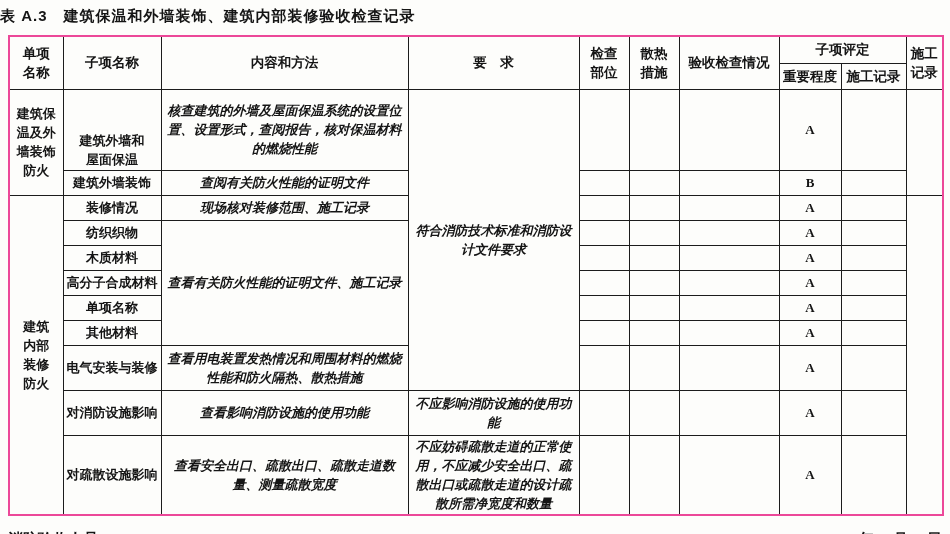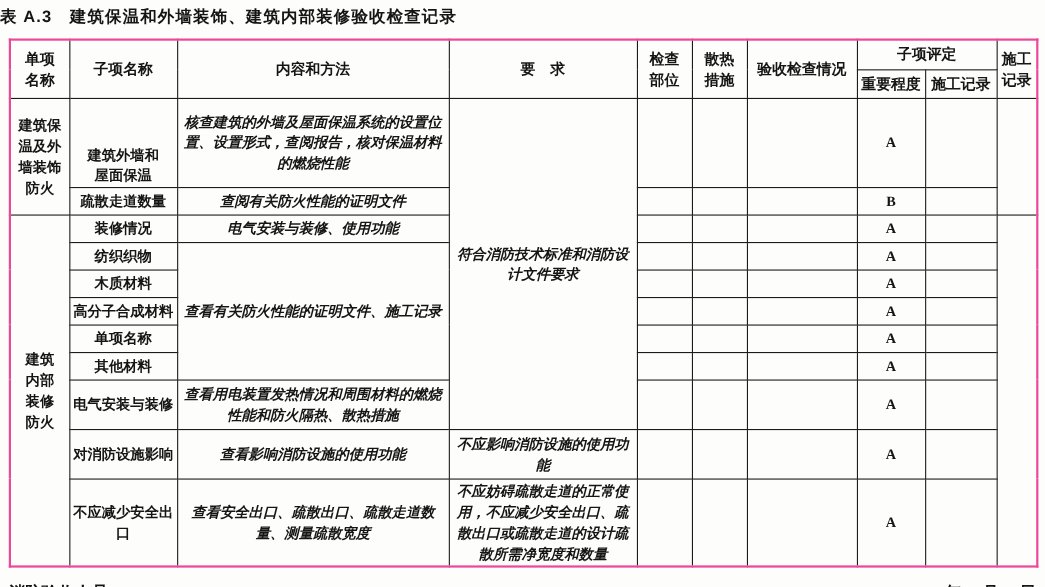--- a/index.html
+++ b/index.html
@@ -105,32 +105,32 @@
         <td class="content">核查建筑的外墙及屋面保温系统的设置位置、设置形式，查阅报告，核对保温材料的燃烧性能</td>
         <td class="content" rowspan="9">符合消防技术标准和消防设计文件要求</td>
         <td></td>
         <td></td>
         <td></td>
         <td class="val">A</td>
         <td></td>
         <td rowspan="2"></td>
       </tr>
       <tr class="h25">
-        <td class="sub">疏散走道数量</td>
+        <td class="sub">建筑外墙装饰</td>
         <td class="content">查阅有关防火性能的证明文件</td>
         <td></td>
         <td></td>
         <td></td>
         <td class="val">B</td>
         <td></td>
       </tr>
       <tr class="h25">
         <td class="group" rowspan="9"><span class="w2">建筑内部装修防火</span></td>
         <td class="sub">装修情况</td>
-        <td class="content">电气安装与装修、使用功能</td>
+        <td class="content">现场核对装修范围、施工记录</td>
         <td></td>
         <td></td>
         <td></td>
         <td class="val">A</td>
         <td></td>
         <td rowspan="9"></td>
       </tr>
       <tr class="h25">
         <td class="sub">纺织织物</td>
         <td class="content" rowspan="5">查看有关防火性能的证明文件、施工记录</td>
@@ -185,21 +185,21 @@
         <td class="sub">对消防设施影响</td>
         <td class="content">查看影响消防设施的使用功能</td>
         <td class="content">不应影响消防设施的使用功能</td>
         <td></td>
         <td></td>
         <td></td>
         <td class="val">A</td>
         <td></td>
       </tr>
       <tr class="h77">
-        <td class="sub">不应减少安全出口</td>
+        <td class="sub">对疏散设施影响</td>
         <td class="content">查看安全出口、疏散出口、疏散走道数量、测量疏散宽度</td>
         <td class="content">不应妨碍疏散走道的正常使用，不应减少安全出口、疏散出口或疏散走道的设计疏散所需净宽度和数量</td>
         <td></td>
         <td></td>
         <td></td>
         <td class="val">A</td>
         <td></td>
       </tr>
     </tbody>
   </table>

